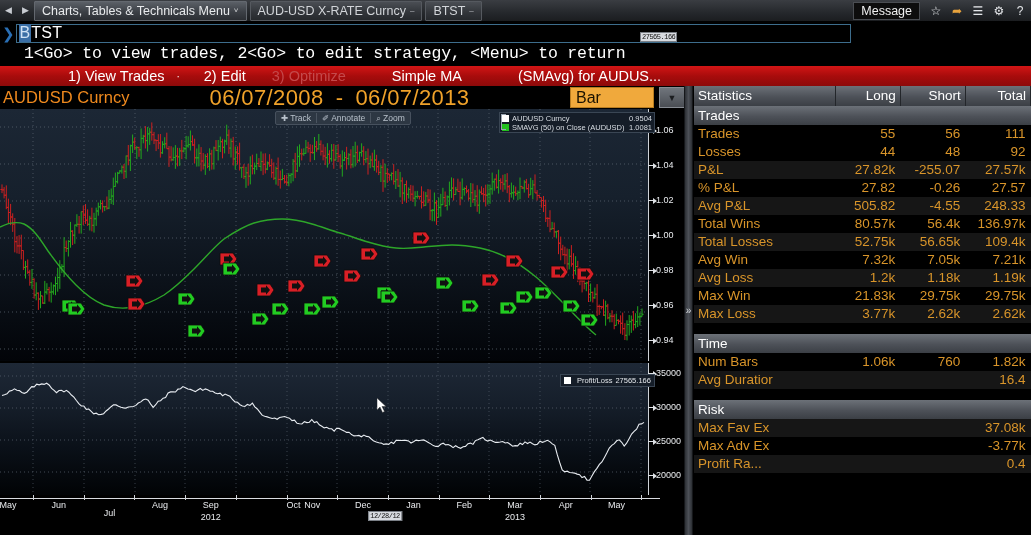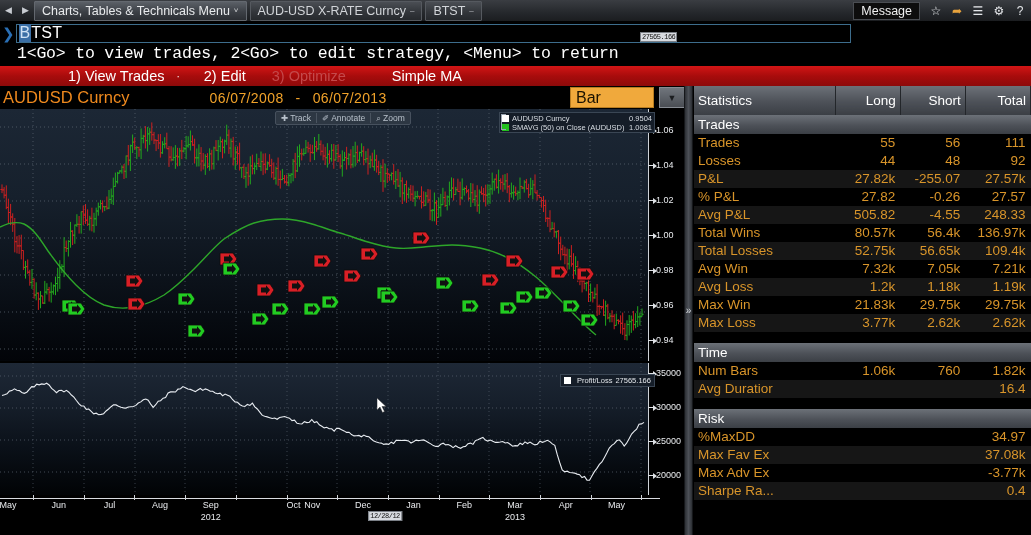--- a/index.html
+++ b/index.html
@@ -53,21 +53,21 @@
   .cmdarrow { color:#2a6fb5; font-size:15px; padding:0 1px 0 2px; line-height:1; }
   .cmdbox {
     width:835px; height:19px; border:1px solid #3d6d8c; background:#000;
     display:flex; align-items:center; padding-left:2px;
   }
   .cmdsel { background:#3a6ea5; color:#cfe2f5; font-size:16px; padding:0 1px; font-family:"Liberation Sans", sans-serif;}
   .cmdtxt { color:#fff; font-size:16px; letter-spacing:.3px; }
 
   
   .hintline {
-    position:absolute; left:0; top:44px; width:892px; height:22px;
+    position:absolute; left:7px; top:44px; width:892px; height:22px;
     color:#fff; font-size:16.5px; font-family:"Liberation Mono", monospace;
     letter-spacing:-0.2px; white-space:nowrap; padding-left:17px;
   }
 
   
   .redbar {
     position:absolute; left:0; top:66px; width:1031px; height:20px;
     background: linear-gradient(#d21515, #a80c0c 50%, #8d0a0a);
     display:flex; align-items:center; color:#fff; font-size:14.5px;
     white-space:nowrap;
@@ -75,21 +75,21 @@
   .rb { padding:0 8px; }
   .rb.dimmed { color:#c4494b; }
   .rb-dot { color:#ffffff; font-size:10px; padding:0 4px; }
 
   
   .charthdr {
     position:absolute; left:0; top:86px; width:690px; height:23px; background:#000;
     display:flex; align-items:center;
   }
   .sym { color:#f08a1e; font-size:16.5px; padding-left:3px; }
-  .daterange { color:#f0a22a; font-size:14px; margin-left:80px; letter-spacing:.4px;}
+  .daterange { color:#f0a22a; font-size:22px; margin-left:80px; letter-spacing:.4px;}
   .barbox {
     position:absolute; right:36px; top:1px;
     width:84px; height:21px; background:#f0a93c; color:#1a1200;
     font-size:16px; display:flex; align-items:center; padding-left:5px;
     border:1px solid #b87c20;
   }
   .bardrop {
     position:absolute; right:5px; top:1px; width:26px; height:21px;
     background: linear-gradient(#70757c,#4a4e54); border:1px solid #878c93;
     display:flex; align-items:center; justify-content:center;
@@ -174,21 +174,21 @@
     display:flex; align-items:center; justify-content:center;
     color:#d9dde2; font-size:10px;
   }
 
   
   .stats { position:absolute; left:694px; top:86px; width:337px; height:449px; background:#000; }
   .stats table { width:100%; border-collapse:collapse; table-layout:fixed; }
   .stats th {
     background: linear-gradient(#6c7178, #4d5158 55%, #3b3f45);
     color:#ffffff; font-size:13.5px; font-weight:normal;
-    text-align:right; padding:1px 4px 2px 4px; height:29px;
+    text-align:right; padding:1px 4px 2px 4px; height:20px;
     border-right:1px solid #23262a;
   }
   .stats th.first { text-align:left; }
   .stats tr.sec td {
     background: linear-gradient(#6c7178, #4d5158 55%, #3b3f45);
     color:#ffffff; font-size:13.5px; text-align:left; padding:1px 4px; height:19px;
   }
   .stats td {
     color:#d9952a; font-size:13.5px; text-align:right;
     padding:1px 5px 2px 4px; height:18px; white-space:nowrap;
@@ -243,20 +243,21 @@
     <span style="width:60px"></span>
     <span class="rb">1) View Trades</span>
     <span class="rb-dot">·</span>
     <span style="width:12px"></span>
     <span class="rb">2) Edit</span>
     <span style="width:10px"></span>
     <span class="rb dimmed">3) Optimize</span>
     <span style="width:30px"></span>
     <span class="rb">Simple MA</span>
     <span style="width:40px"></span>
+    <span class="rb">(SMAvg) for AUDUS...</span>
   </div>
 
   <div class="charthdr">
     <span class="sym">AUDUSD Curncy</span>
     <span class="daterange">06/07/2008</span>
     <span class="daterange" style="margin-left:12px">-</span>
     <span class="daterange" style="margin-left:12px">06/07/2013</span>
     <div class="barbox">Bar</div>
     <div class="bardrop">▼</div>
   </div>
@@ -2045,21 +2046,21 @@
 
   <div class="sidestrip"></div>
   <div class="xaxis">
     <div class="xaxisline"></div>
     <div id="xticks">
         <div class="xtickmark" style="left: 33px;"></div>
         <div class="xlabel" style="left: 8px;">May</div>
         <div class="xtickmark" style="left: 83.7px;"></div>
         <div class="xlabel" style="left: 58.7px;">Jun</div>
         <div class="xtickmark" style="left: 134.4px;"></div>
-        <div class="xlabel" style="left: 109.4px;">Jul</div>
+        <div class="xlabel" style="left: 109.4px; margin-top: 8px;">Jul</div>
         <div class="xtickmark" style="left: 185.1px;"></div>
         <div class="xlabel" style="left: 160.1px;">Aug</div>
         <div class="xtickmark" style="left: 235.8px;"></div>
         <div class="xlabel" style="left: 210.8px;">Sep</div>
         <div class="xtickmark" style="left: 286.5px;"></div>
         <div class="xlabel" style="left: 261.5px; margin-left: 32px;">Oct</div>
         <div class="xtickmark" style="left: 337.2px;"></div>
         <div class="xlabel" style="left: 312.2px;">Nov</div>
         <div class="xtickmark" style="left: 387.9px;"></div>
         <div class="xlabel" style="left: 362.9px;">Dec</div>
@@ -2184,40 +2185,34 @@
             <td></td>
             <td></td>
             <td>16.4</td>
           </tr>
           <tr class="gap">
             <td colspan="4"></td>
           </tr>
           <tr class="sec">
             <td colspan="4">Risk</td>
           </tr>
-          <tr class="norm">
-            <td class="lbl">%MaxDD</td>
-            <td></td>
-            <td></td>
-            <td>34.97</td>
-          </tr>
           <tr class="alt">
             <td class="lbl">Max Fav Ex</td>
             <td></td>
             <td></td>
             <td>37.08k</td>
           </tr>
           <tr class="norm">
             <td class="lbl">Max Adv Ex</td>
             <td></td>
             <td></td>
             <td>-3.77k</td>
           </tr>
           <tr class="alt">
-            <td class="lbl">Sharpe Ra...</td>
+            <td class="lbl">Profit Ra...</td>
             <td></td>
             <td></td>
             <td>0.4</td>
           </tr>
         </tbody>
     </table>
   </div>
 
 </div>
 

